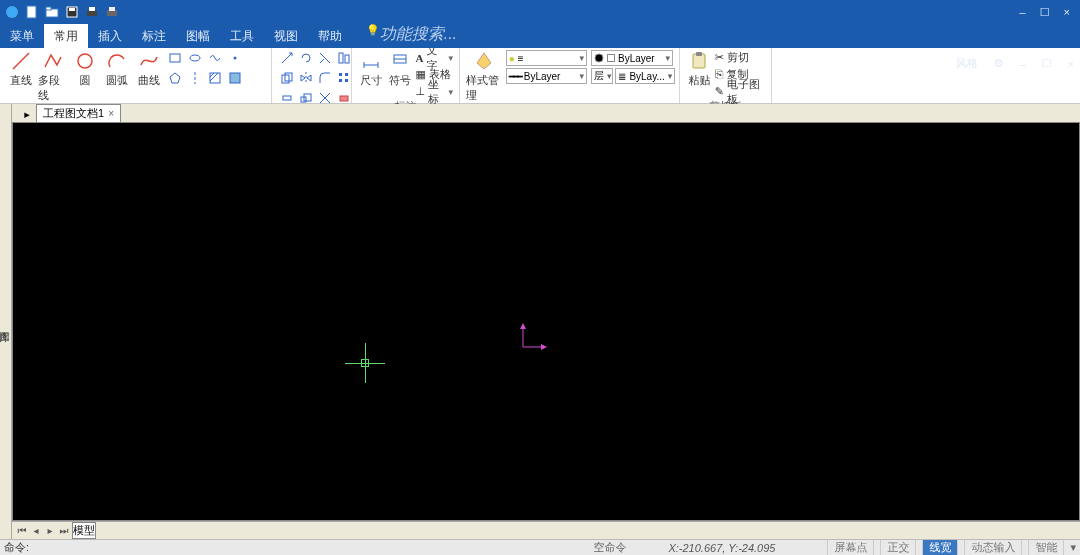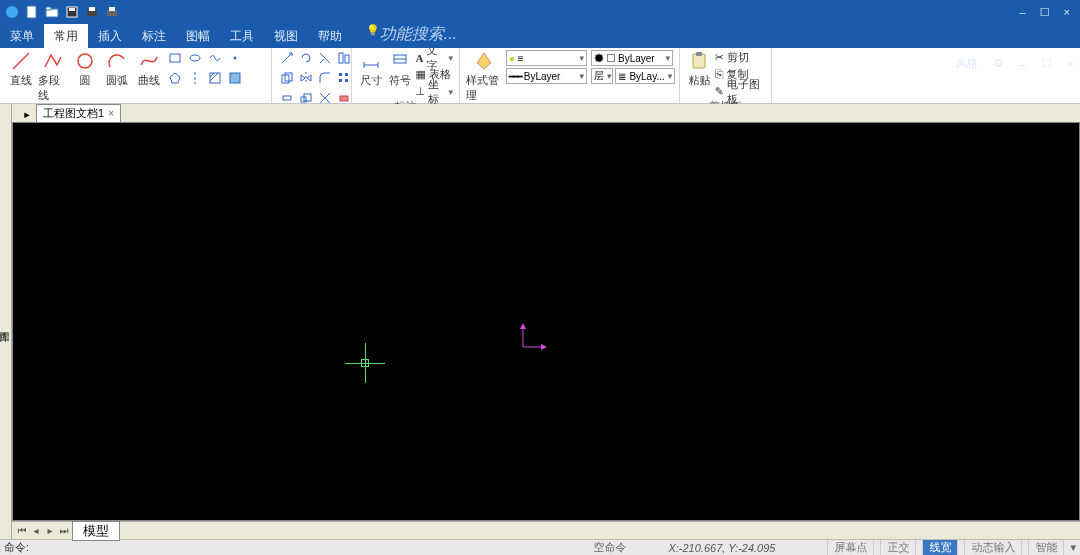--- a/index.html
+++ b/index.html
@@ -37,21 +37,21 @@
   .doctab { background:#fff; border:1px solid #888; border-bottom:none; padding:1px 6px; font-size:11px; display:flex; align-items:center; gap:4px;}
   .doctab .x { color:#666; font-size:10px;}
   .canvas { flex:1; background:#000; position:relative; border:1px solid #888; }
   .crosshair { position:absolute; left:352px; top:240px; }
   .crosshair::before, .crosshair::after { content:""; position:absolute; background:#5bd96e; }
   .crosshair::before { width:40px; height:1px; top:0; left:-20px;}
   .crosshair::after { width:1px; height:40px; top:-20px; left:0;}
   .crosshair .box { position:absolute; width:8px; height:8px; border:1px solid #5bd96e; left:-4px; top:-4px; background:transparent;}
   .ucs { position:absolute; left:506px; top:200px; }
   .modeltabbar { height:18px; background:#ece9d8; display:flex; align-items:center; padding-left:4px; gap:2px; border-top:1px solid #aaa;}
-  .modeltab { background:#fff; border:1px solid #888; padding:0 10px; font-size:13px;}
+  .modeltab { background:#fff; border:1px solid #888; padding:0 0; font-size:11px;}
   .navbtn { width:12px; font-size:10px; text-align:center; color:#555;}
   
   .statusbar { height:16px; background:#e9e9e9; border-top:1px solid #bbb; display:flex; align-items:center; font-size:11px; color:#333; padding:0 4px; gap:6px;}
   .statusbar .spacer { flex:1; }
   .sbtn { padding:0 6px; border-left:1px solid #ccc; border-right:1px solid #ccc; color:#777; }
   .sbtn.on { background:#3a77c2; color:#fff; }
   svg { overflow: visible; }
 </style>
 </head>
 <body>

